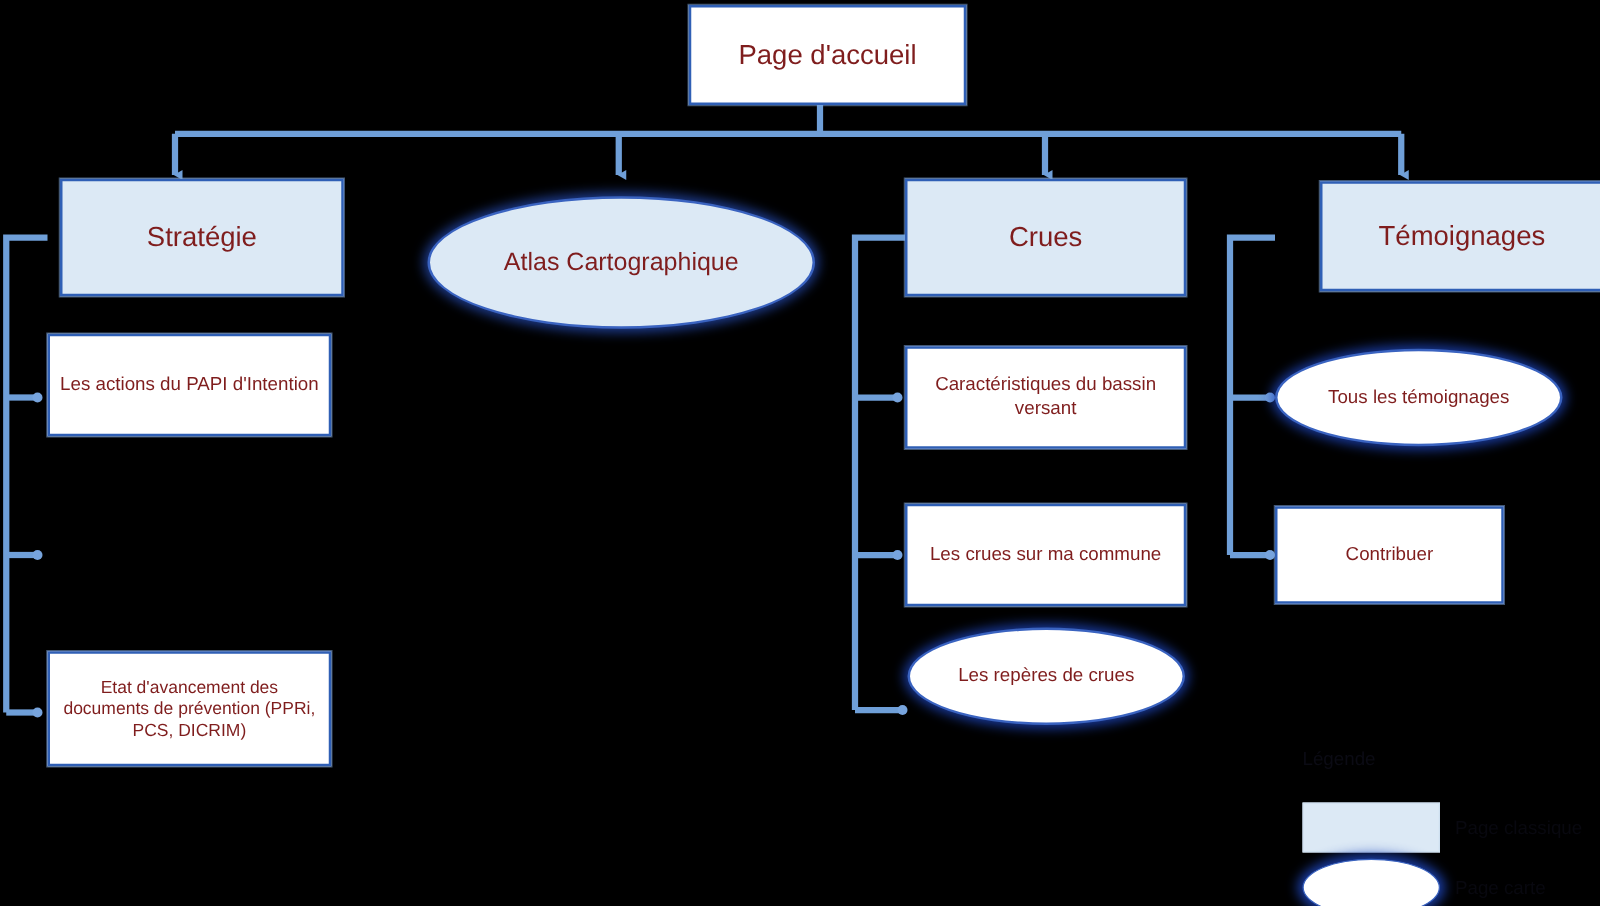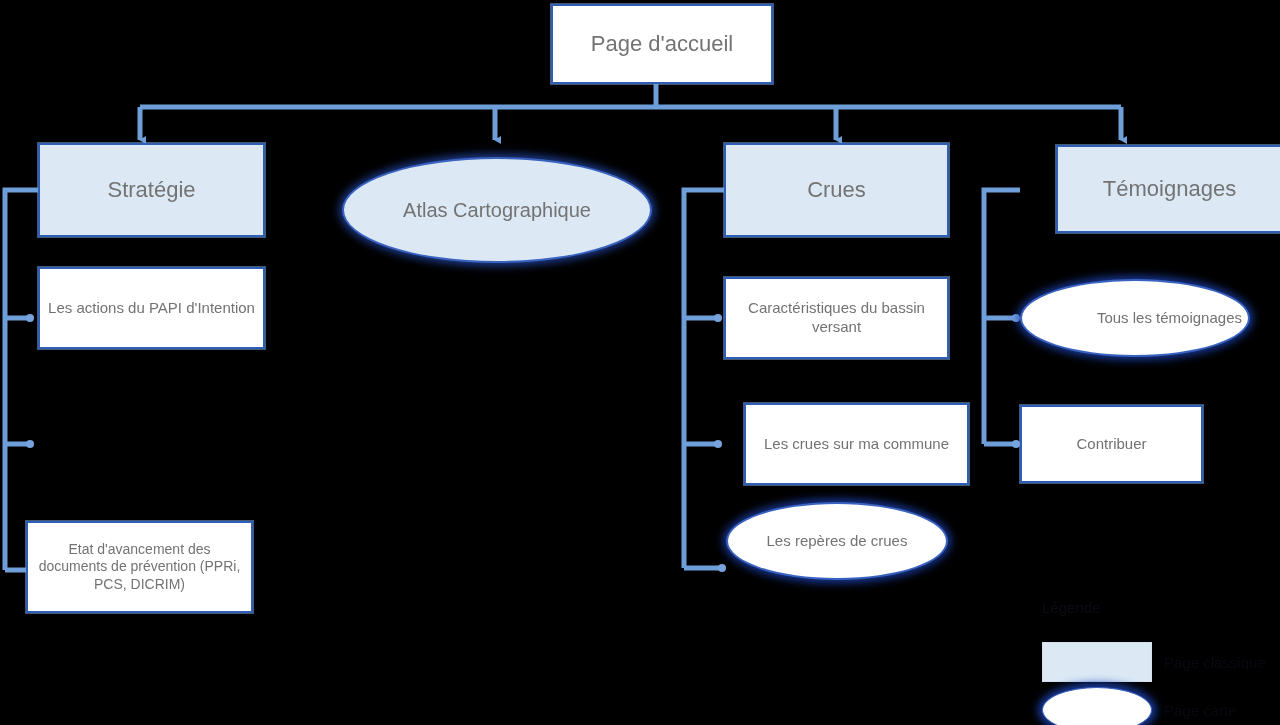--- a/index.html
+++ b/index.html
@@ -9,21 +9,21 @@
     background:#000000;
     overflow:hidden;
     font-family:"Liberation Sans", sans-serif;
   }
   #svg-links{position:absolute;left:0;top:0;width:1280px;height:725px;}
 
   .node{
     position:absolute;
     display:flex;align-items:center;justify-content:center;
     text-align:center;
-    color:#737373;
+    color:#7f1d1d;
     box-sizing:border-box;
     line-height:1.25;
   }
   .node .lbl{display:block;width:100%;padding:0 6px;white-space:pre-line;}
 
   
   .rect{
     border:2px solid #2f5fb5;
     box-shadow:0 0 0 1px rgba(120,160,215,.55);
   }
@@ -111,51 +111,51 @@
       <path d="M1020,190 L984,190 L984,444"></path>
       <path d="M984,318 L1016,318" marker-end="url(#dot)"></path>
       <path d="M984,444 L1016,444" marker-end="url(#dot)"></path>
     </g>
   </svg>
 
   <div class="node rect fill-white t-22" style="left:551px;top:4px;width:222px;height:80px;">
     <span class="lbl">Page d'accueil</span>
   </div>
 
-  <div class="node rect fill-blue t-22" style="left:38px;top:143px;width:227px;height:94px;">
+  <div class="node rect fill-blue t-22" style="left:48px;top:143px;width:227px;height:94px;">
     <span class="lbl">Stratégie</span>
   </div>
   <div class="node rect fill-white t-15" style="left:38px;top:267px;width:227px;height:82px;">
     <span class="lbl">Les actions du PAPI d'Intention</span>
   </div>
-  <div class="node rect fill-white t-14" style="left:26px;top:521px;width:227px;height:92px;">
+  <div class="node rect fill-white t-14" style="left:38px;top:521px;width:227px;height:92px;">
     <span class="lbl">Etat d'avancement des documents de prévention (PPRi, PCS, DICRIM)</span>
   </div>
 
   <div class="node ellipse fill-blue t-20" style="left:342px;top:157px;width:310px;height:106px;">
     <span class="lbl">Atlas Cartographique</span>
   </div>
 
   <div class="node rect fill-blue t-22" style="left:724px;top:143px;width:225px;height:94px;">
     <span class="lbl">Crues</span>
   </div>
   <div class="node rect fill-white t-15" style="left:724px;top:277px;width:225px;height:82px;">
     <span class="lbl">Caractéristiques du bassin versant</span>
   </div>
-  <div class="node rect fill-white t-15" style="left:724px;top:403px;width:225px;height:82px;margin-left:20px;">
+  <div class="node rect fill-white t-15" style="left:724px;top:403px;width:225px;height:82px;">
     <span class="lbl">Les crues sur ma commune</span>
   </div>
   <div class="node ellipse fill-white t-15" style="left:726px;top:502px;width:222px;height:78px;">
     <span class="lbl">Les repères de crues</span>
   </div>
 
   <div class="node rect fill-blue t-22" style="left:1020px;top:145px;width:227px;height:88px;margin-left:36px;">
     <span class="lbl">Témoignages</span>
   </div>
-  <div class="node ellipse fill-white t-15" style="left:1020px;top:279px;width:230px;height:78px;text-align:right;">
+  <div class="node ellipse fill-white t-15" style="left:1020px;top:279px;width:230px;height:78px;">
     <span class="lbl">Tous les témoignages</span>
   </div>
   <div class="node rect fill-white t-15" style="left:1020px;top:405px;width:183px;height:78px;">
     <span class="lbl">Contribuer</span>
   </div>
 
   <div id="legend">
     <div class="legend-title">Légende</div>
 
     <div class="legend-row" style="left:12px;top:47px;">

